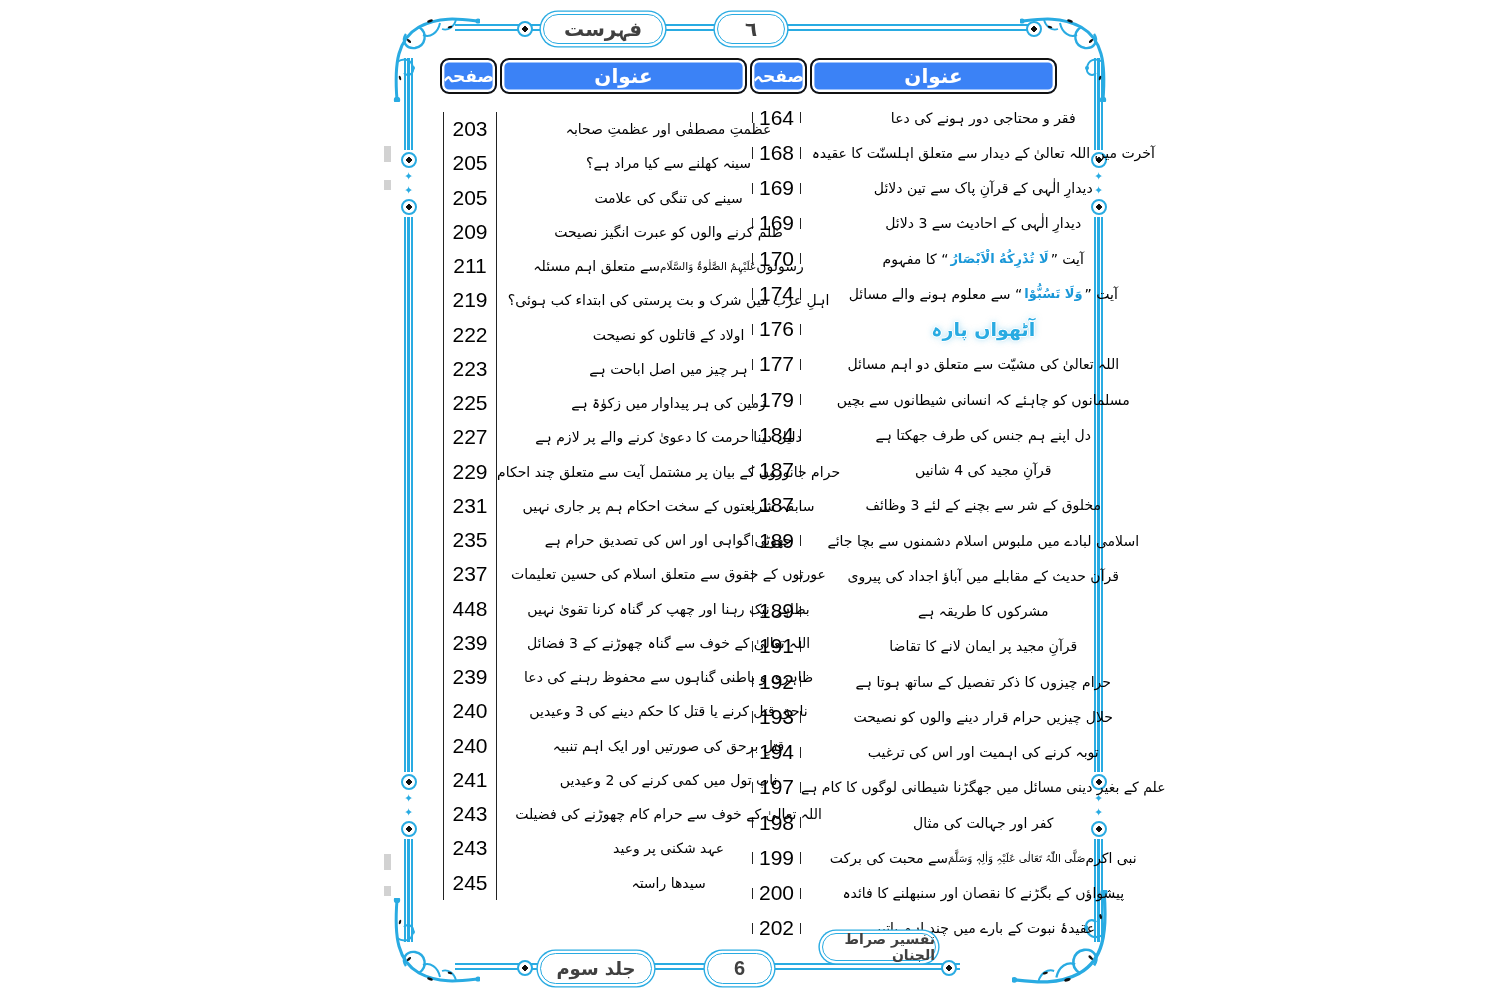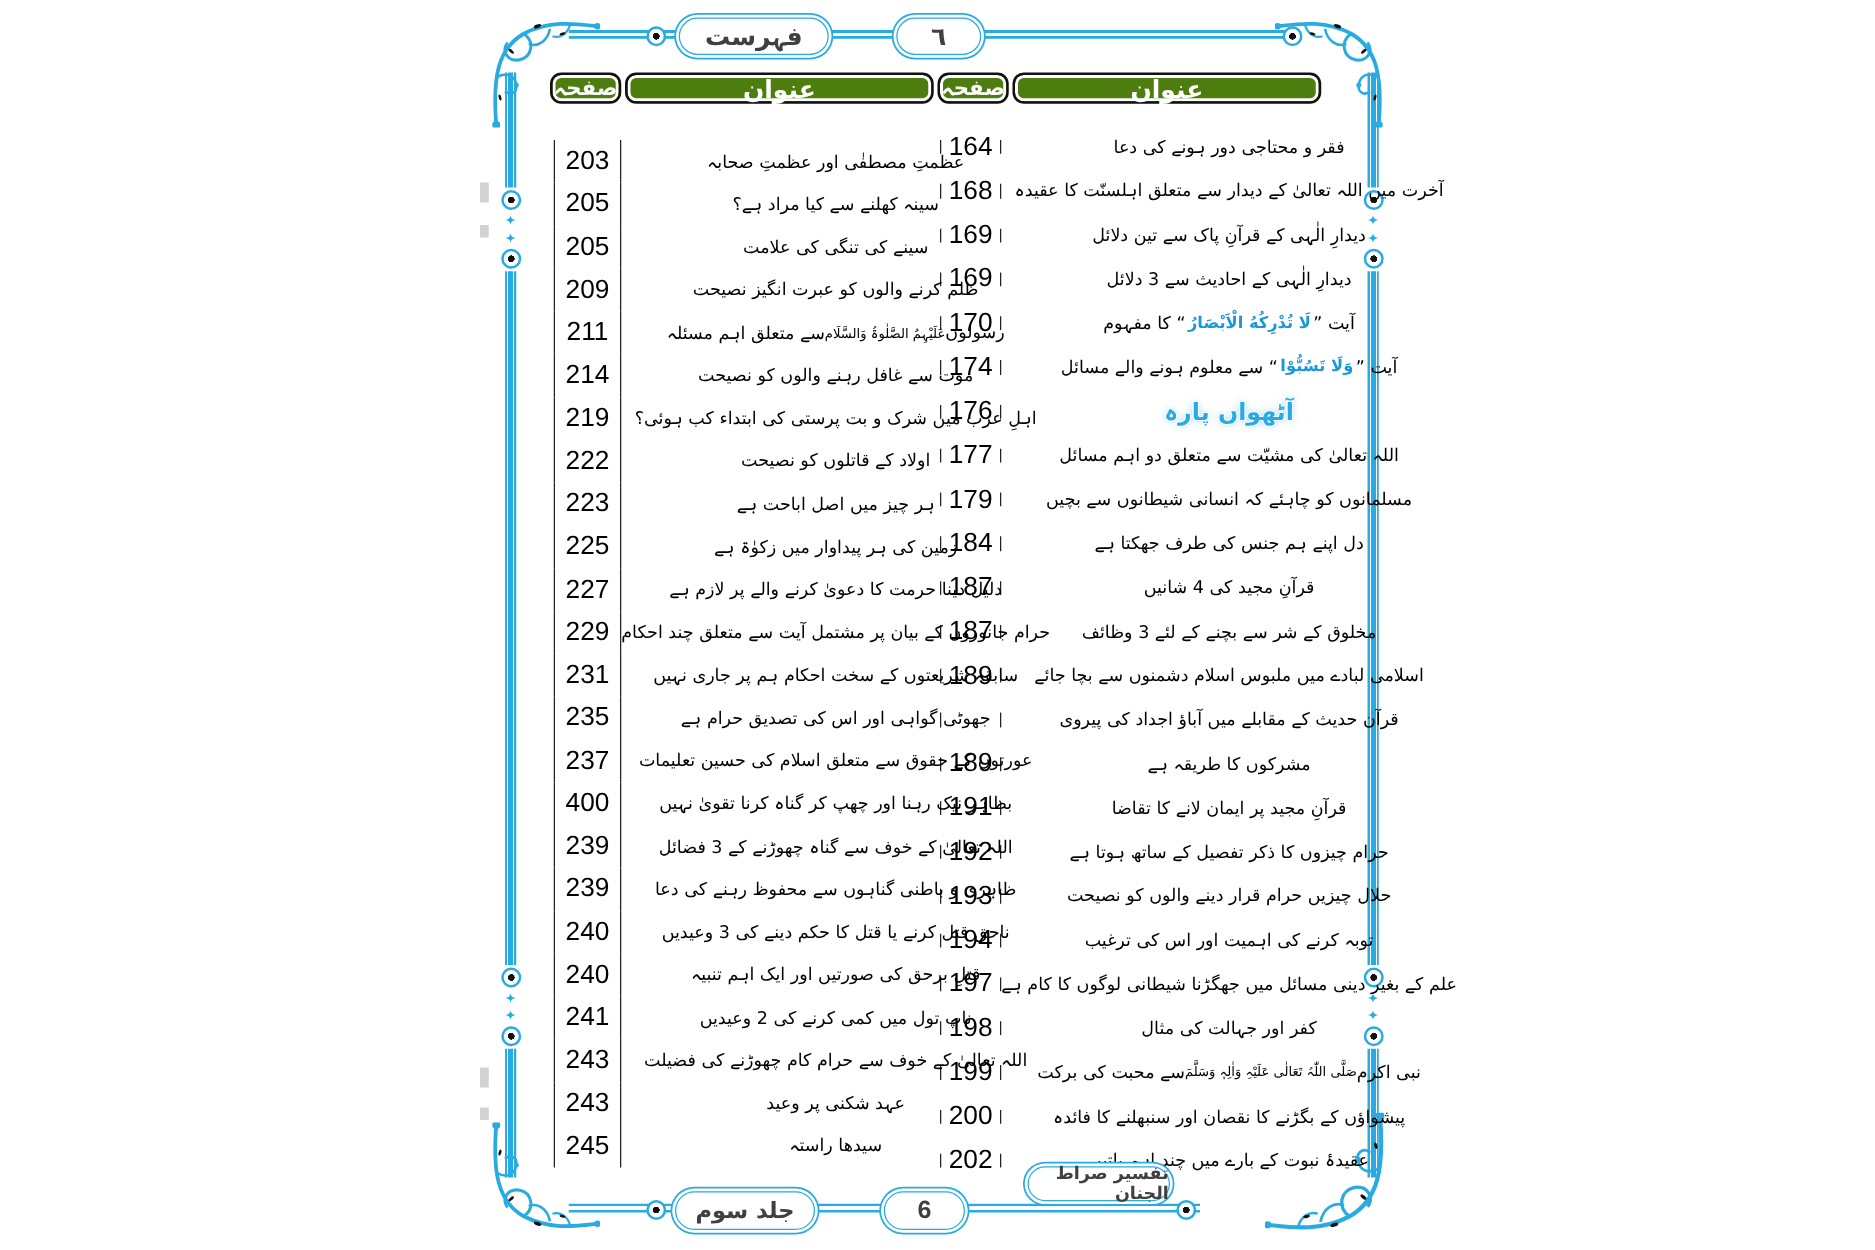--- a/index.html
+++ b/index.html
@@ -17,21 +17,21 @@
   .ring{display:block;width:12px;height:12px;border:2px solid #29abe2;border-radius:50%;
     background:radial-gradient(circle,#111 0 2.6px,#fff 2.8px);}
   .ring.abs{position:absolute;}
   .edge-orn{position:absolute;width:17px;display:flex;flex-direction:column;align-items:center;gap:3px;background:#fff;padding:2px 0;}
   .fleur{color:#29abe2;font-size:11px;line-height:1;}
   
   .capsule{position:absolute;background:#fff;border:1.6px solid #29abe2;border-radius:999px;
     box-shadow:0 0 0 2.2px #fff,0 0 0 3.6px #29abe2;
     display:flex;align-items:center;justify-content:center;color:#404040;font-weight:bold;direction:rtl;}
   
-  .hdr{position:absolute;top:58px;height:25px;background:#4d7c0f;border:2.6px solid #111;border-radius:9px;
+  .hdr{position:absolute;top:58px;height:36px;background:#3b82f6;border:2.6px solid #111;border-radius:9px;
     box-shadow:inset 0 0 0 2.4px #fff;color:#fff;display:flex;align-items:center;justify-content:center;
     font-size:20px;font-weight:bold;direction:rtl;box-sizing:border-box;}
   
   .rows{position:absolute;top:112px;height:822px;display:grid;grid-template-rows:repeat(24,1fr);}
   .rows-left{left:443px;width:304px;}
   .rows-right{left:752px;width:305px;gap:24px;}
   .row{display:flex;min-height:0;}
   .cell-page{display:flex;align-items:center;justify-content:center;
     border-left:1.3px solid #222;border-right:1.3px solid #222;
     font-family:"Liberation Sans",sans-serif;font-size:21px;color:#000;box-sizing:border-box;}
@@ -270,24 +270,20 @@
       </div>
       <div class="row">
         <div class="cell-page">211</div>
         <div class="cell-title">
           <span>رسولوں </span>
           <span class="honorific">عَلَیْہِمُ الصَّلٰوۃُ وَالسَّلَام</span>
           <span> سے متعلق اہم مسئلہ</span>
         </div>
       </div>
       <div class="row">
-        <div class="cell-page">214</div>
-        <div class="cell-title">موت سے غافل رہنے والوں کو نصیحت</div>
-      </div>
-      <div class="row">
         <div class="cell-page">219</div>
         <div class="cell-title">اہلِ عرب میں شرک و بت پرستی کی ابتداء کب ہوئی؟</div>
       </div>
       <div class="row">
         <div class="cell-page">222</div>
         <div class="cell-title">اولاد کے قاتلوں کو نصیحت</div>
       </div>
       <div class="row">
         <div class="cell-page">223</div>
         <div class="cell-title">ہر چیز میں اصل اباحت ہے</div>
@@ -310,21 +306,21 @@
       </div>
       <div class="row">
         <div class="cell-page">235</div>
         <div class="cell-title">جھوٹی گواہی اور اس کی تصدیق حرام ہے</div>
       </div>
       <div class="row">
         <div class="cell-page">237</div>
         <div class="cell-title">عورتوں کے حقوق سے متعلق اسلام کی حسین تعلیمات</div>
       </div>
       <div class="row">
-        <div class="cell-page">400</div>
+        <div class="cell-page">448</div>
         <div class="cell-title">بظاہر نیک رہنا اور چھپ کر گناہ کرنا تقویٰ نہیں</div>
       </div>
       <div class="row">
         <div class="cell-page">239</div>
         <div class="cell-title">اللہ تعالیٰ کے خوف سے گناہ چھوڑنے کے 3 فضائل</div>
       </div>
       <div class="row">
         <div class="cell-page">239</div>
         <div class="cell-title">ظاہری و باطنی گناہوں سے محفوظ رہنے کی دعا</div>
       </div>

